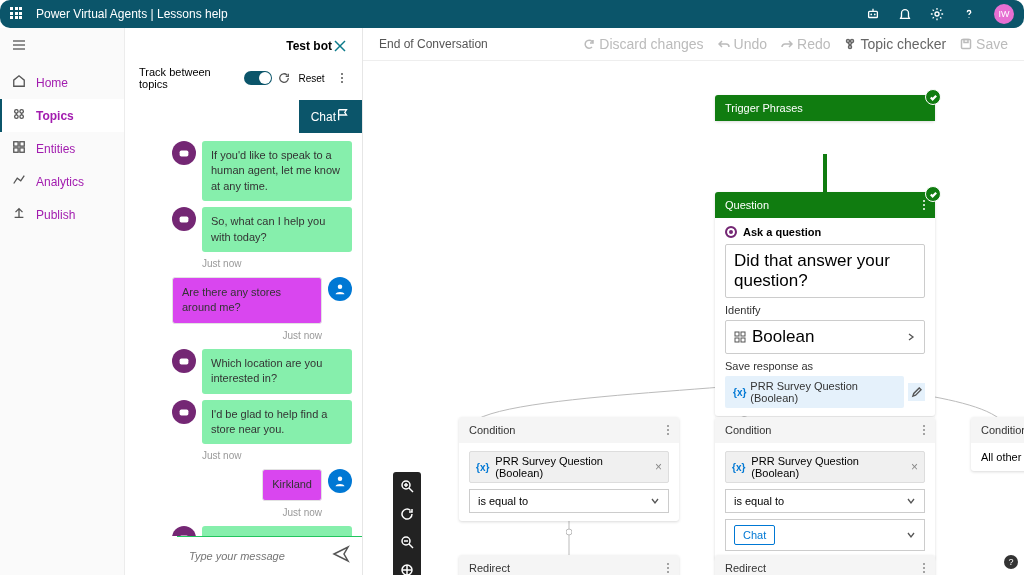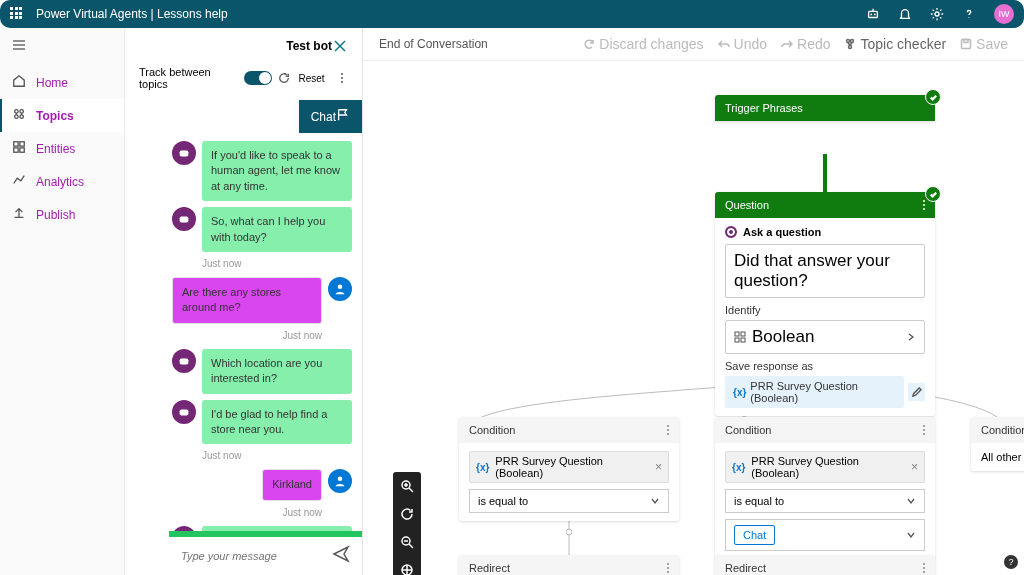--- a/index.html
+++ b/index.html
@@ -47,21 +47,21 @@
 .msg-row.user { justify-content: flex-end; }
 .bot-avatar { width: 24px; height: 24px; border-radius: 50%; background: #742774; display: flex; align-items: center; justify-content: center; flex-shrink: 0; }
 .bot-avatar svg { width: 14px; height: 14px; fill: #fff; }
 .user-avatar { width: 24px; height: 24px; border-radius: 50%; background: #0078d4; display: flex; align-items: center; justify-content: center; flex-shrink: 0; }
 .user-avatar svg { width: 12px; height: 12px; fill: #fff; }
 .bubble { background: #86efac; border-radius: 3px; padding: 7px 9px; max-width: 150px; line-height: 1.4; color:#333;}
 .msg-row.user .bubble { background: #d946ef; border: 1px solid #e2e2e2; }
 .timestamp { font-size: 10px; color: #999; margin: 0 30px 8px; }
 .timestamp.right { text-align: right; }
 
-.chat-input { border-top: 6px solid #22c55e; padding: 8px 12px; display: flex; align-items: center; gap: 8px; }
+.chat-input { border-top: 1px solid #22c55e; padding: 8px 12px; display: flex; align-items: center; }
 .chat-input input { flex: 1; border: none; outline: none; font-size: 11px; font-style: italic; color: #888; }
 .send-icon svg { width: 18px; height: 18px; stroke: #555; fill: none; stroke-width: 1.5; }
 
 .canvas-area { flex: 1; position: relative; background: #fff; overflow: hidden; }
 .canvas-header { display: flex; align-items: center; padding: 8px 16px; border-bottom: 1px solid #eee; font-size: 12px; }
 .canvas-header .crumb { color: #555; }
 .canvas-header .actions { margin-left: auto; display: flex; gap: 14px; font-size: 14px; color: #666; }
 .canvas-header .action { display: flex; align-items: center; gap: 4px; cursor: pointer; }
 .canvas-header .action.disabled { color: #bbb; }
 .canvas-header svg { width: 12px; height: 12px; stroke: currentColor; fill: none; stroke-width: 1.5; }

